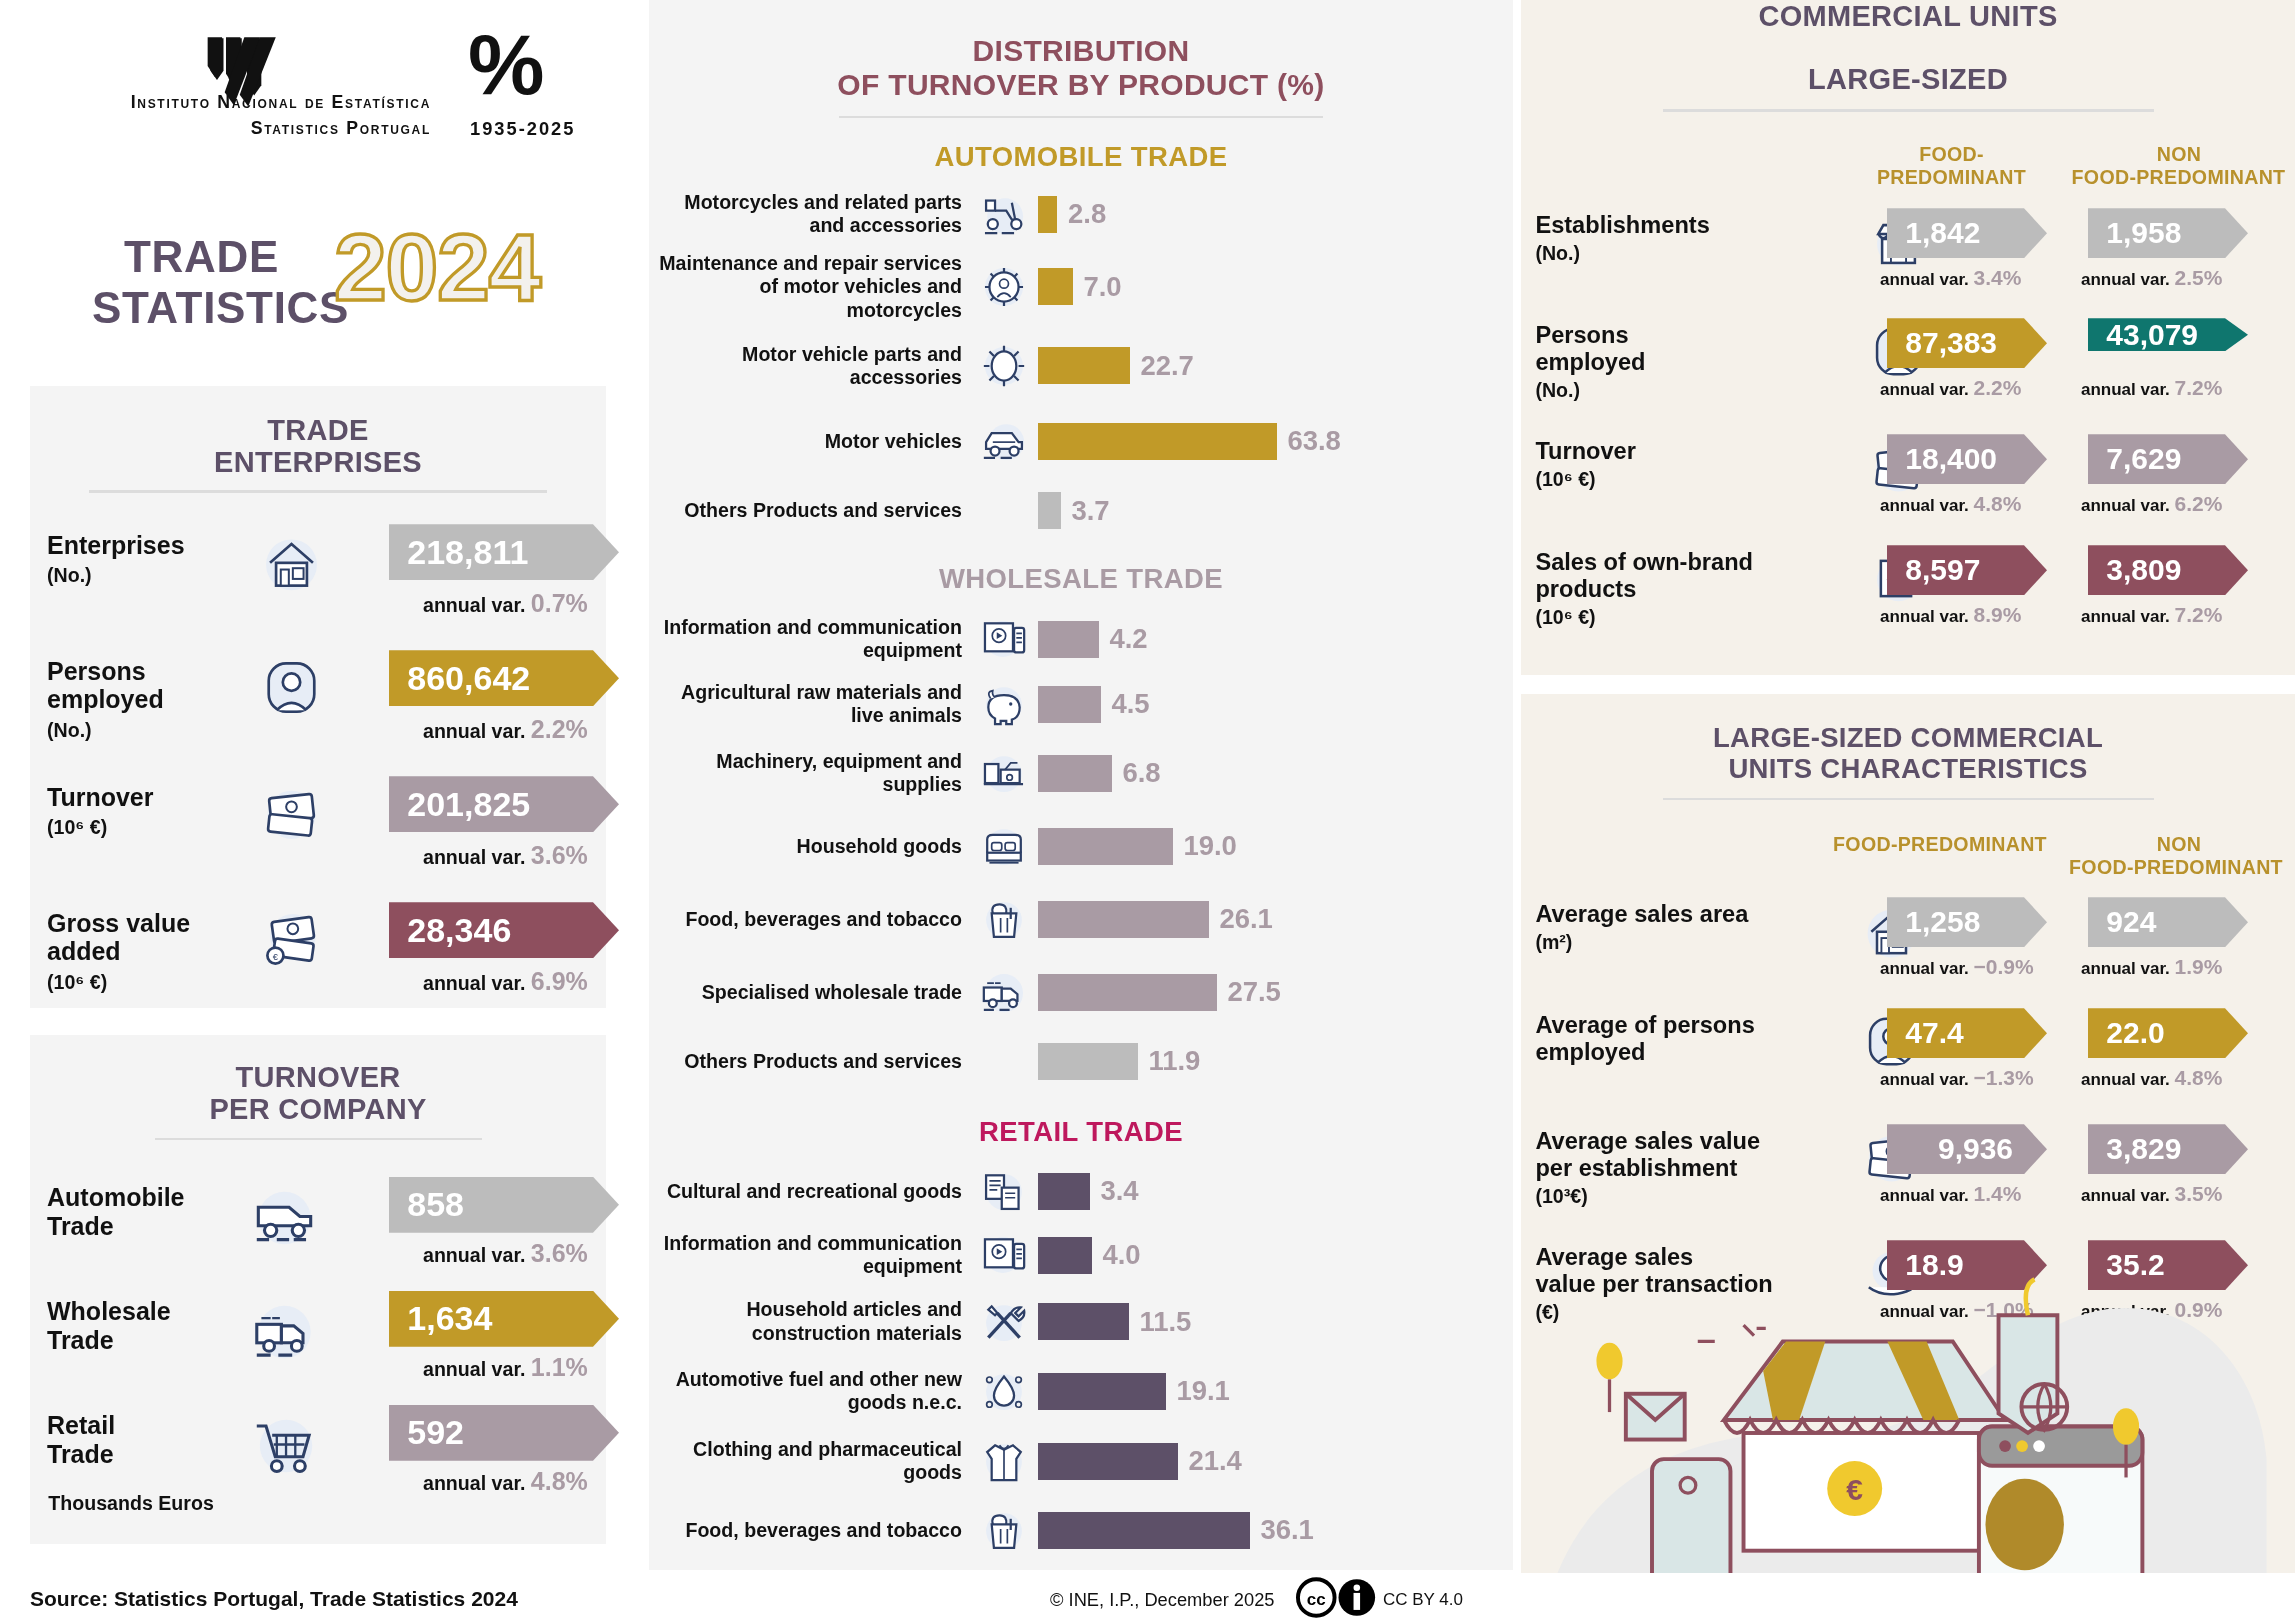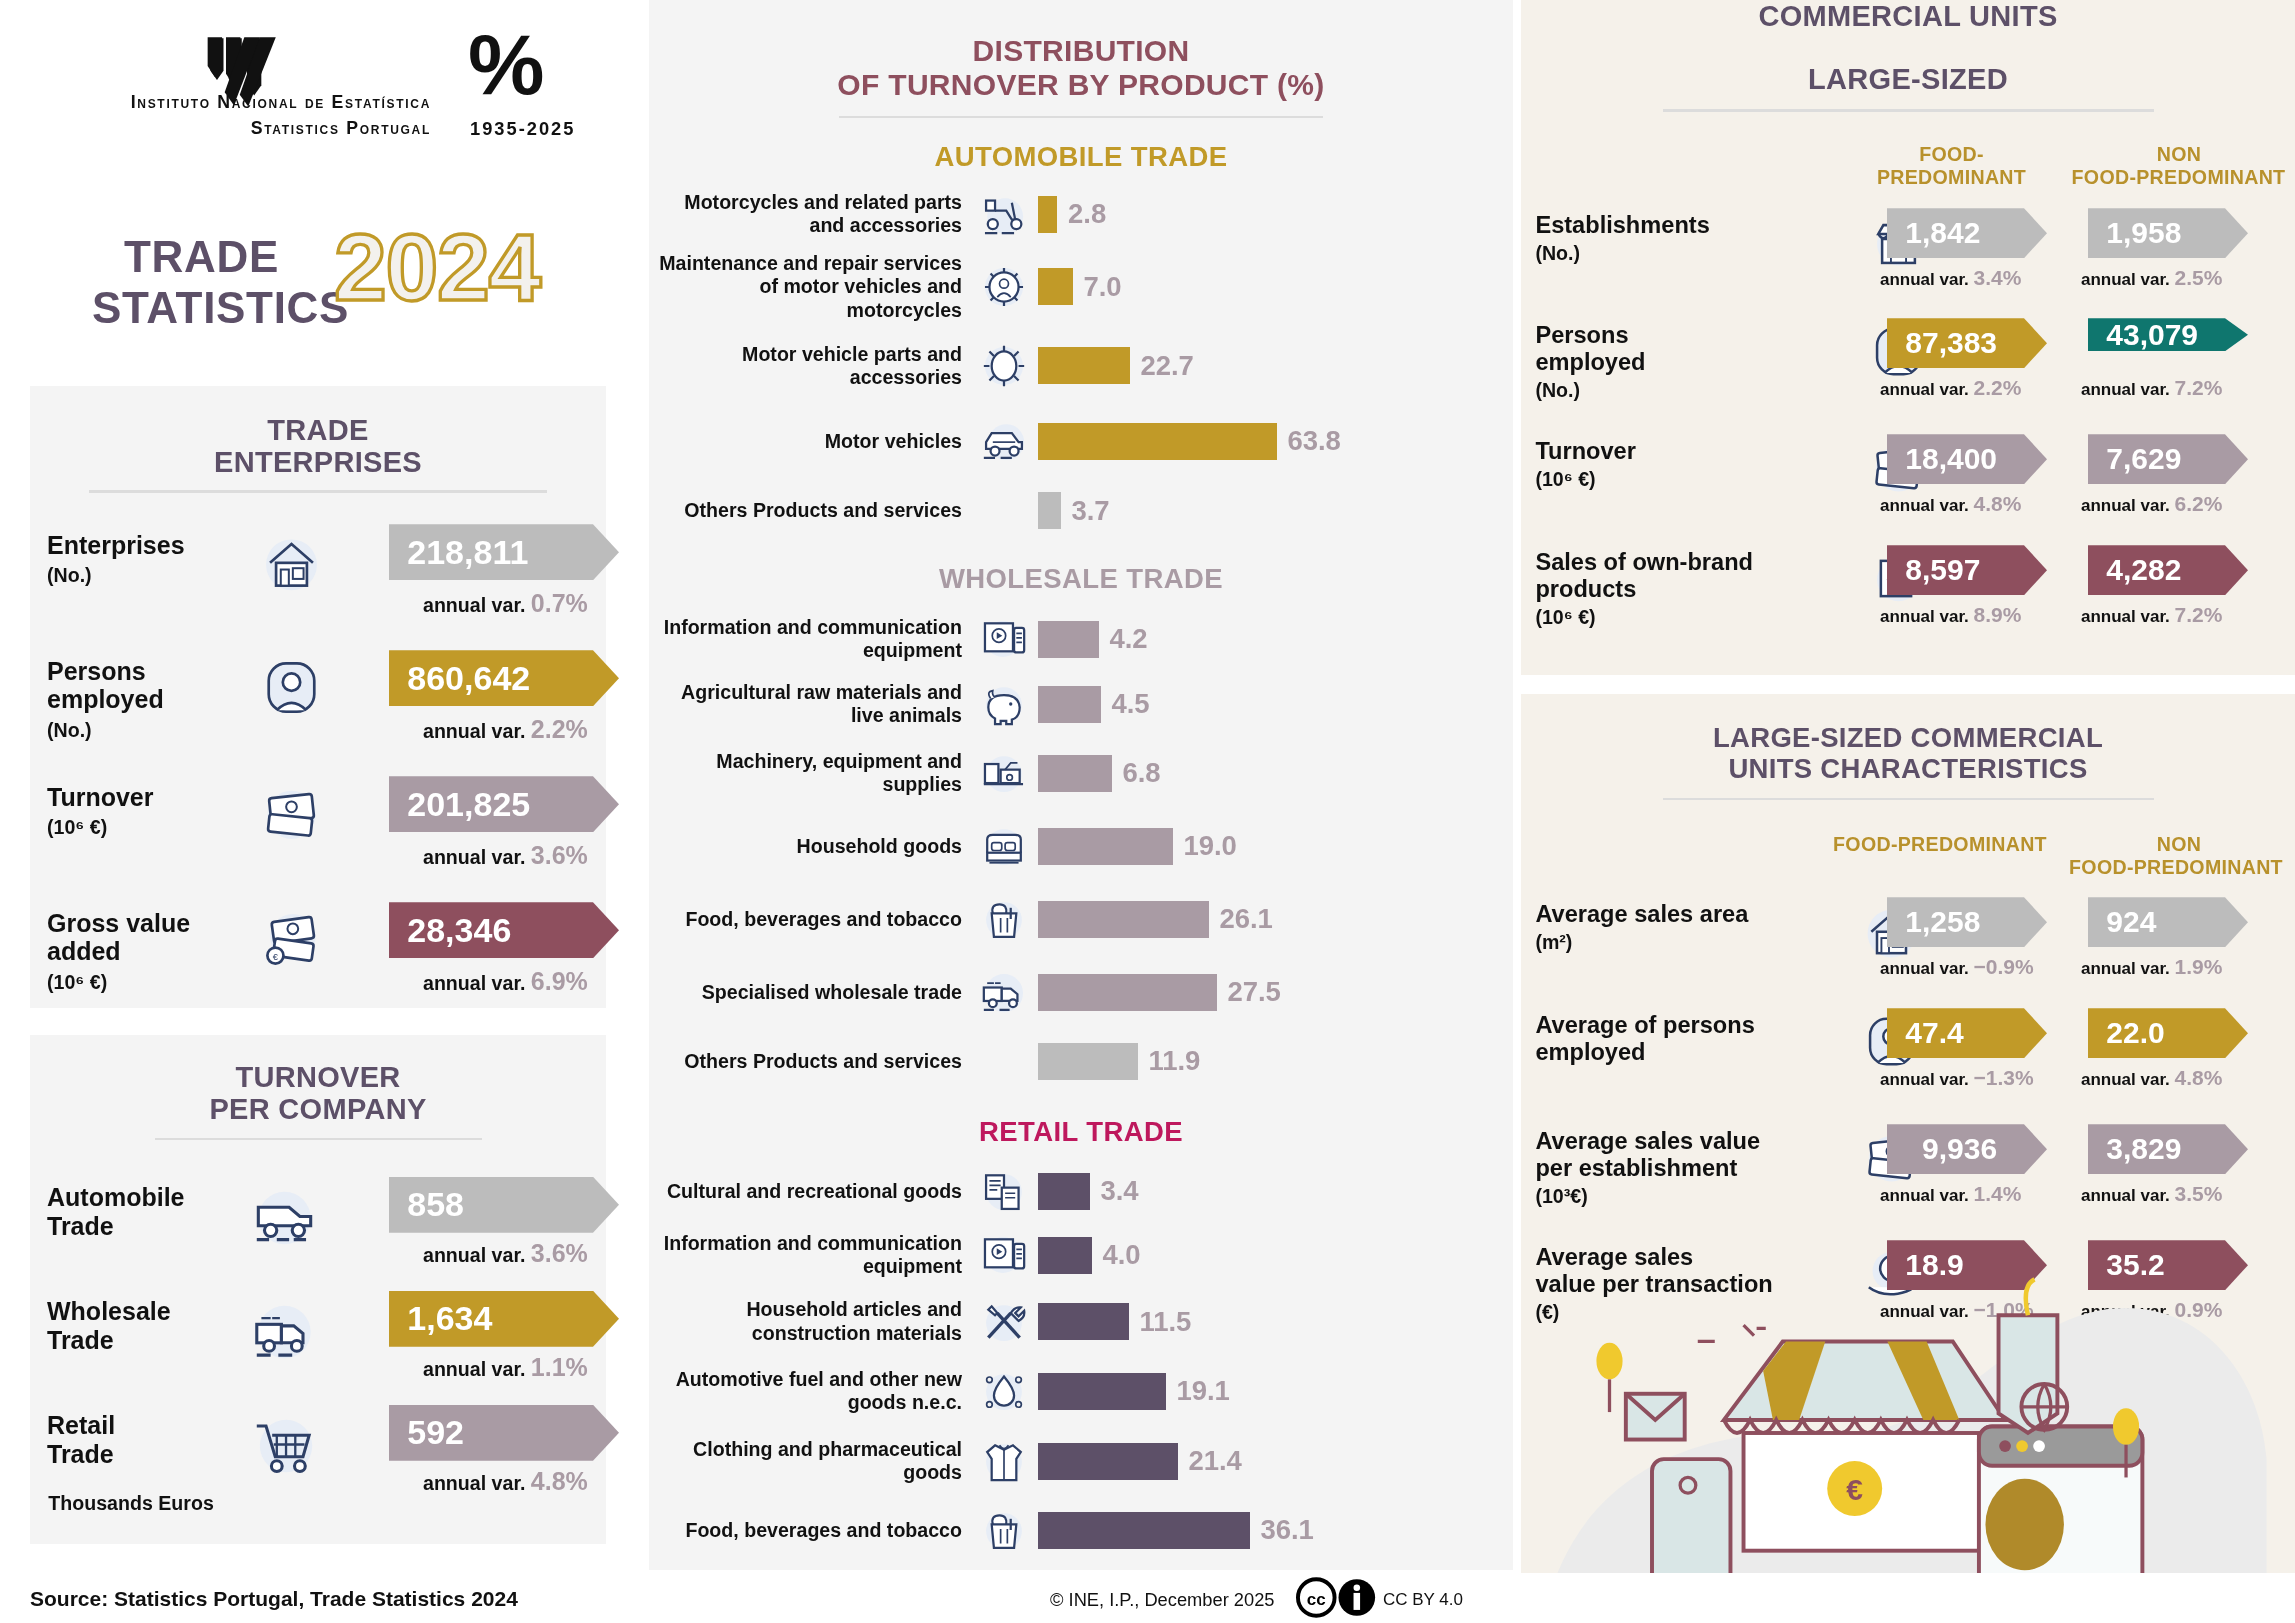--- a/index.html
+++ b/index.html
@@ -562,21 +562,21 @@
                 <circle cx="56" cy="44" r="5" fill="none" stroke="#2d3f66" stroke-width="3"></circle>
                 <text x="56" y="62" font-size="16" text-anchor="middle" fill="#2d3f66">%</text>
               </svg></span></div>
           <div style="position:absolute;left:366px;top:5.2px;">
             <div class="chev" style="width:160px;height:50px;background:#8e4f5e;clip-path:polygon(0 0, calc(100% - 23px) 0, 100% 50%, calc(100% - 23px) 100%, 0 100%);font-size:30px;padding-left:18.3px;">
               <span class="txt">8,597</span>
             </div>
           </div>
           <div style="position:absolute;left:567px;top:5.2px;">
             <div class="chev" style="width:160px;height:50px;background:#8e4f5e;clip-path:polygon(0 0, calc(100% - 23px) 0, 100% 50%, calc(100% - 23px) 100%, 0 100%);font-size:30px;padding-left:18.3px;">
-              <span class="txt">4,282</span>
+              <span class="txt">3,809</span>
             </div>
           </div>
           <div class="annual" style="position:absolute;left:359px;top:63px;font-size:17px;">annual var. <span class="v" style="font-size:21px;">8.9%</span></div>
           <div class="annual" style="position:absolute;left:560px;top:63px;font-size:17px;">annual var. <span class="v" style="font-size:21px;">7.2%</span></div>
         </div>
       </div>
   </div>
 
   <div class="panel-cream" style="position:absolute;left:0;top:694px;width:774px;height:929px;">
     <div class="sec-title" style="margin-top:29px;font-size:27.5px;color:#5d5068;">LARGE-SIZED COMMERCIAL</div>
@@ -632,21 +632,21 @@
         </div>
         <div style="position:relative;height:116px;">
           <div class="rowlabel" style="position:absolute;left:14.4px;top:9.2px;width:321px;font-size:23.6px;">Average sales value<br>per establishment<br><span class="sm">(10³€)</span></div>
           <div style="position:absolute;left:339px;top:6.5px;"><span class="ico" style="width:63px;height:63px;flex:0 0 63px;display:inline-block;"><svg viewBox="0 0 100 100">
                 <circle cx="50" cy="52" r="36" fill="#e7edf6"></circle>
                 <rect x="18" y="24" width="64" height="36" rx="4" fill="#fff" stroke="#2d3f66" stroke-width="4" transform="rotate(-6 50 42)"></rect>
                 <circle cx="50" cy="40" r="8" fill="none" stroke="#2d3f66" stroke-width="3"></circle>
                 <rect x="16" y="54" width="64" height="26" rx="4" fill="#fff" stroke="#2d3f66" stroke-width="4" transform="rotate(6 48 66)"></rect>
               </svg></span></div>
           <div style="position:absolute;left:366px;top:5.2px;">
-            <div class="chev" style="width:160px;height:50px;background:#a99ba4;clip-path:polygon(0 0, calc(100% - 23px) 0, 100% 50%, calc(100% - 23px) 100%, 0 100%);font-size:30px;padding-left:35px;">
+            <div class="chev" style="width:160px;height:50px;background:#a99ba4;clip-path:polygon(0 0, calc(100% - 23px) 0, 100% 50%, calc(100% - 23px) 100%, 0 100%);font-size:30px;padding-left:17px;justify-content:center;">
               <span class="txt">9,936</span>
             </div>
           </div>
           <div style="position:absolute;left:567px;top:5.2px;">
             <div class="chev" style="width:160px;height:50px;background:#a99ba4;clip-path:polygon(0 0, calc(100% - 23px) 0, 100% 50%, calc(100% - 23px) 100%, 0 100%);font-size:30px;padding-left:18.3px;">
               <span class="txt">3,829</span>
             </div>
           </div>
           <div class="annual" style="position:absolute;left:359px;top:63px;font-size:17px;">annual var. <span class="v" style="font-size:21px;">1.4%</span></div>
           <div class="annual" style="position:absolute;left:560px;top:63px;font-size:17px;">annual var. <span class="v" style="font-size:21px;">3.5%</span></div>

